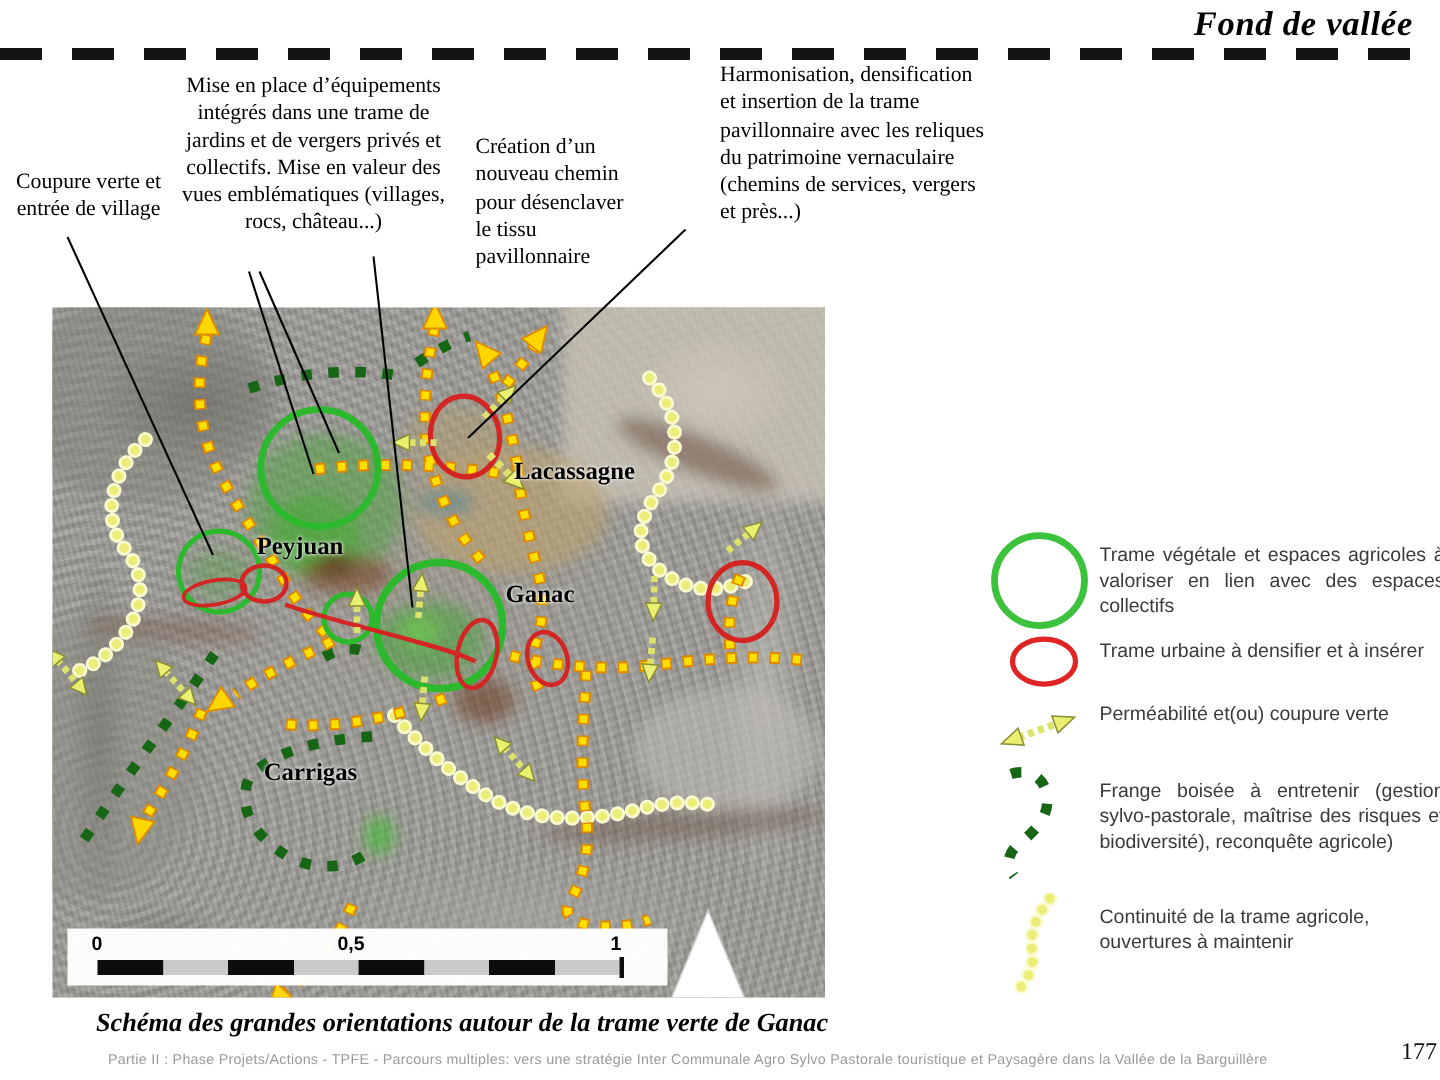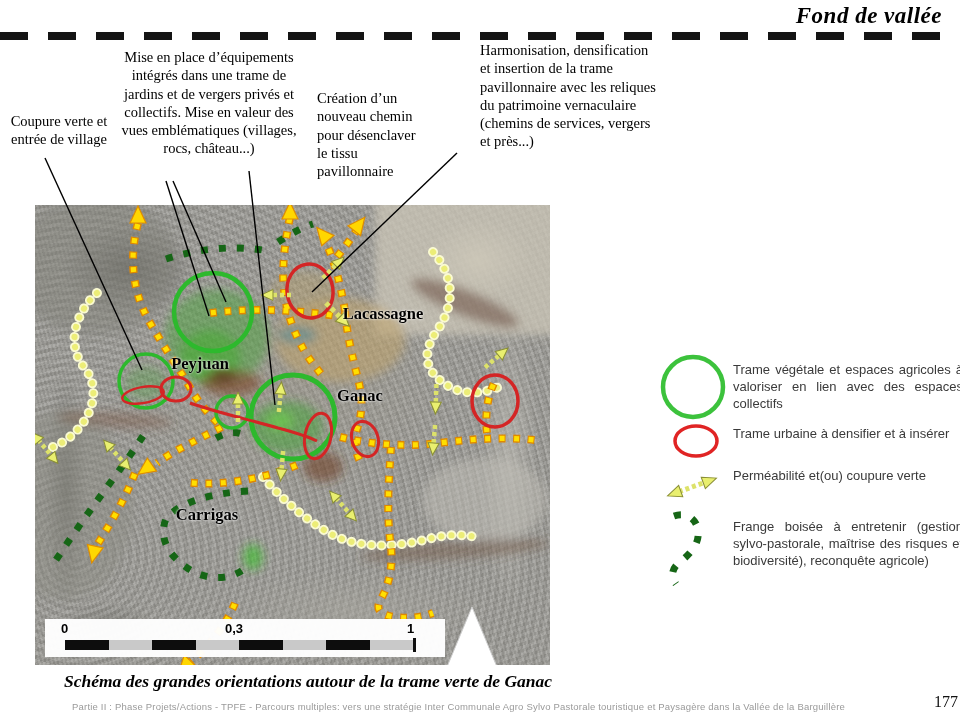--- a/index.html
+++ b/index.html
@@ -242,21 +242,21 @@
     <polygon points="437,402 412,462 462,462" fill="#ffffff" stroke="#cfcfcf" stroke-width="1"></polygon>
   </svg>
 
   <div class="map-label" style="left:298px;top:72px;margin-top:27px;">Lacassagne</div>
   <div class="map-label" style="left:115px;top:149px;">Peyjuan</div>
   <div class="map-label" style="left:275px;top:181px;">Ganac</div>
   <div class="map-label" style="left:122px;top:300px;">Carrigas</div>
 
   <div class="scalebar">
     <span class="tick" style="left:16px;">0</span>
-    <span class="tick" style="left:180px;">0,3</span>
+    <span class="tick" style="left:180px;">0,5</span>
     <span class="tick" style="left:362px;">1</span>
     <div class="bar">
       <span class="seg k"></span>
         <span class="seg g"></span>
         <span class="seg k"></span>
         <span class="seg g"></span>
         <span class="seg k"></span>
         <span class="seg g"></span>
         <span class="seg k"></span>
         <span class="seg g"></span>
@@ -294,17 +294,24 @@
     <div class="ltext" style="top:2px;">Perméabilité et(ou) coupure verte</div>
   </div>
 
   <div class="item" style="top:170px;height:85px;">
     <svg class="licon" width="70" height="80" style="top:0px;">
       <path d="M14,6 C26,2 36,8 38,20 C40,34 30,44 20,52 C12,58 10,66 16,74" fill="none" stroke="#166616" stroke-width="7" stroke-dasharray="7 12"></path>
     </svg>
     <div class="ltext just" style="top:8px;">Frange boisée à entretenir (gestion sylvo-pastorale, maîtrise des risques et biodiversité), reconquête agricole)</div>
   </div>
 
+  <div class="item" style="top:255px;height:70px;">
+    <svg class="licon" width="70" height="68" style="top:0px;">
+      <path d="M40,4 C32,14 26,26 28,38 C30,48 26,56 20,64" fill="none" stroke="#fafad2" stroke-width="10" stroke-dasharray="0.1 9" stroke-linecap="round"></path>
+      <path d="M40,4 C32,14 26,26 28,38 C30,48 26,56 20,64" fill="none" stroke="#eced77" stroke-width="6.5" stroke-dasharray="0.1 9" stroke-linecap="round"></path>
+    </svg>
+    <div class="ltext" style="top:7px;">Continuité de la trame agricole, ouvertures à maintenir</div>
+  </div>
 
 </div>
 
 <div class="footer-text">Partie II : Phase Projets/Actions  - TPFE - Parcours multiples: vers une stratégie Inter Communale Agro Sylvo Pastorale touristique et Paysagère dans la Vallée de la Barguillère</div>
 <div class="page-number">177</div>
 
 </body></html>

